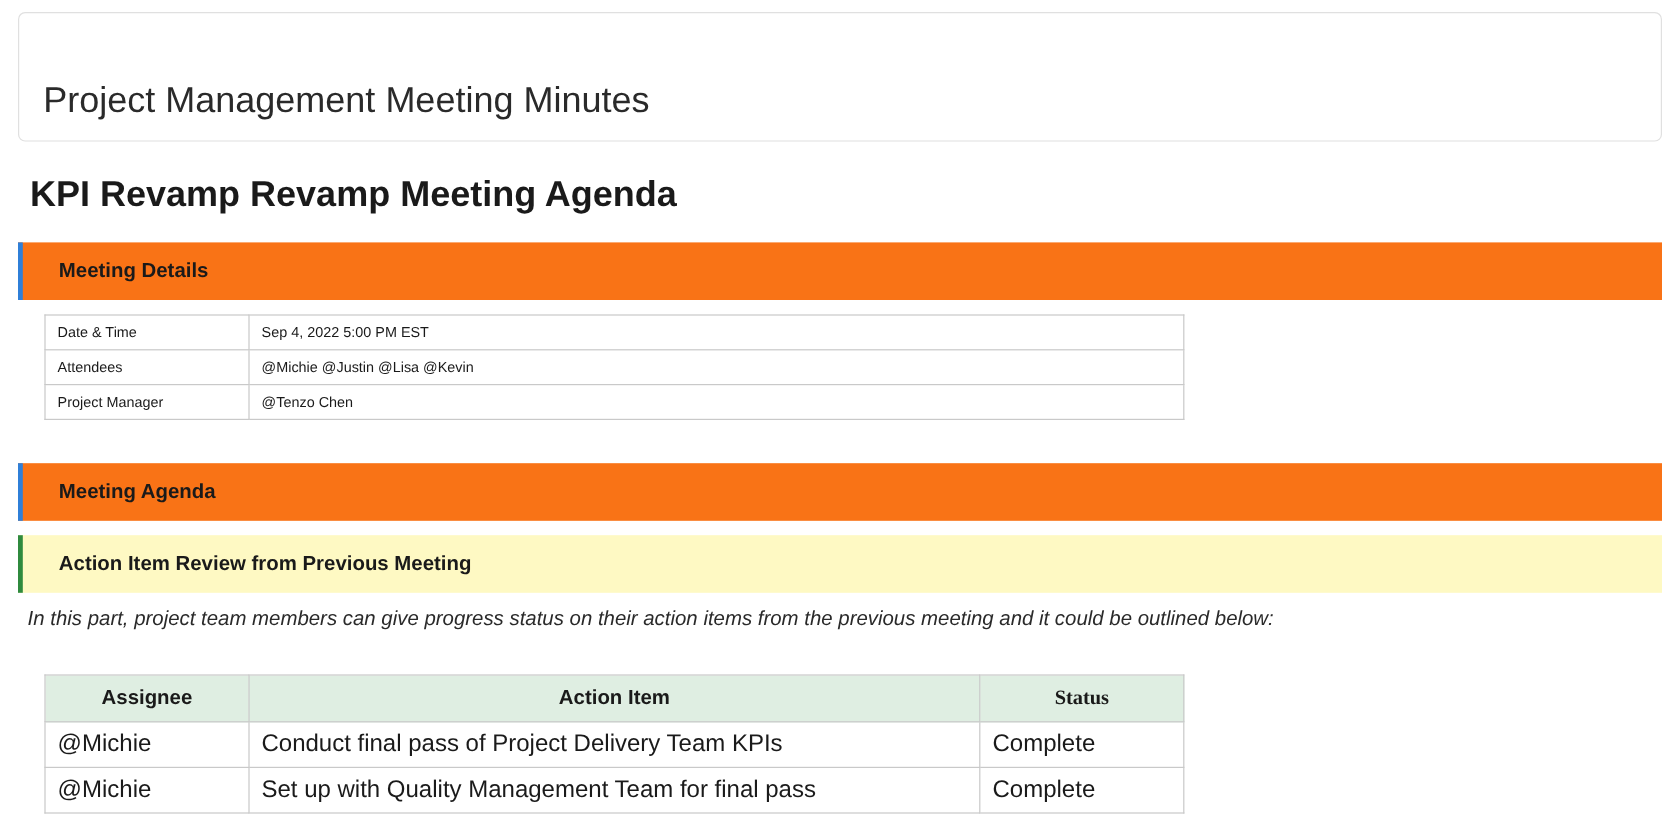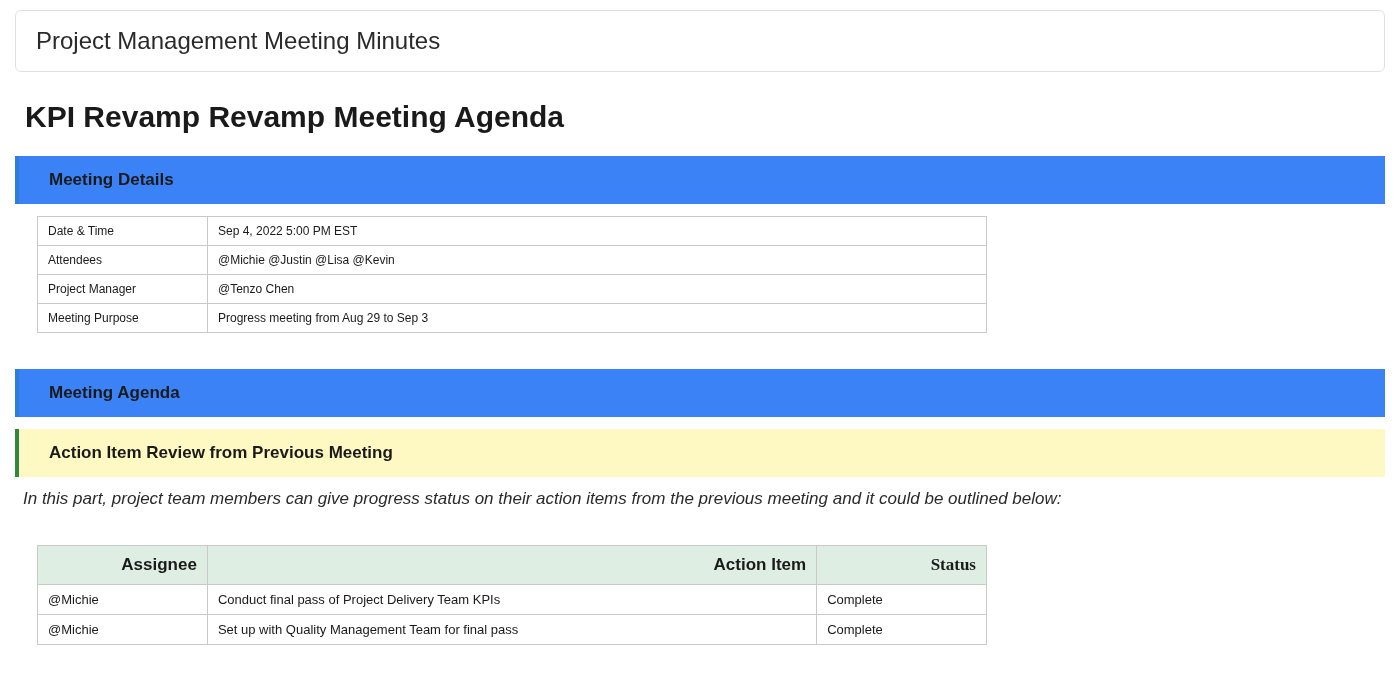--- a/index.html
+++ b/index.html
@@ -14,42 +14,43 @@
       padding: 10px 15px;
     }
     .title-card {
       border: 1px solid #e0e0e0;
       border-radius: 6px;
       padding: 16px 20px;
       margin-bottom: 28px;
       background: #fff;
     }
     .title-card h1 {
-      font-size: 24px;
+      font-size: 30px;
       font-weight: 500;
       color: #2a2a2a;
+      margin-top: 40px;
     }
     .page-heading {
       font-size: 30px;
       font-weight: 700;
       color: #1a1a1a;
       margin-bottom: 22px;
       margin-left: 10px;
     }
     .section-header {
       display: flex;
       align-items: center;
       padding: 14px 30px;
       margin-bottom: 12px;
       font-size: 17px;
       font-weight: 700;
       color: #1a1a1a;
     }
     .section-header.blue {
-      background: #3b82f6;
+      background: #f97316;
       border-left: 4px solid #2f7fd8;
     }
     .section-header.green {
       background: #fef9c3;
       border-left: 4px solid #2f8a3d;
     }
     .details-table {
       border-collapse: collapse;
       width: 950px;
       margin-left: 22px;
@@ -73,29 +74,29 @@
     }
     .action-table {
       border-collapse: collapse;
       width: 950px;
       margin-left: 22px;
     }
     .action-table th {
       background: #dfeee2;
       border: 1px solid #c9c9c9;
       padding: 9px 10px;
-      text-align: right;
+      text-align: center;
       font-size: 17px;
       font-weight: 700;
       color: #1a1a1a;
     }
     .action-table td {
       border: 1px solid #c9c9c9;
       padding: 7px 10px;
-      font-size: 13px;
+      font-size: 20px;
       color: #1a1a1a;
     }
     .action-table .col-assignee { width: 170px; }
     .action-table .col-item { width: 610px; }
     .action-table .col-status { width: 170px; font-family: Liberation Serif, serif; }
   </style>
 </head>
 <body>
 
 <div class="title-card">
@@ -114,24 +115,20 @@
       <td class="label-cell">Date &amp; Time</td>
       <td>Sep 4, 2022 5:00 PM EST</td>
     </tr>
     <tr>
       <td class="label-cell">Attendees</td>
       <td>@Michie @Justin @Lisa @Kevin</td>
     </tr>
     <tr>
       <td class="label-cell">Project Manager</td>
       <td>@Tenzo Chen</td>
-    </tr>
-    <tr>
-      <td class="label-cell">Meeting Purpose</td>
-      <td>Progress meeting from Aug 29 to Sep 3</td>
     </tr>
   </tbody>
 </table>
 
 <div class="section-header blue">
   <span>Meeting Agenda</span>
 </div>
 
 <div class="section-header green">
   <span>Action Item Review from Previous Meeting</span>

